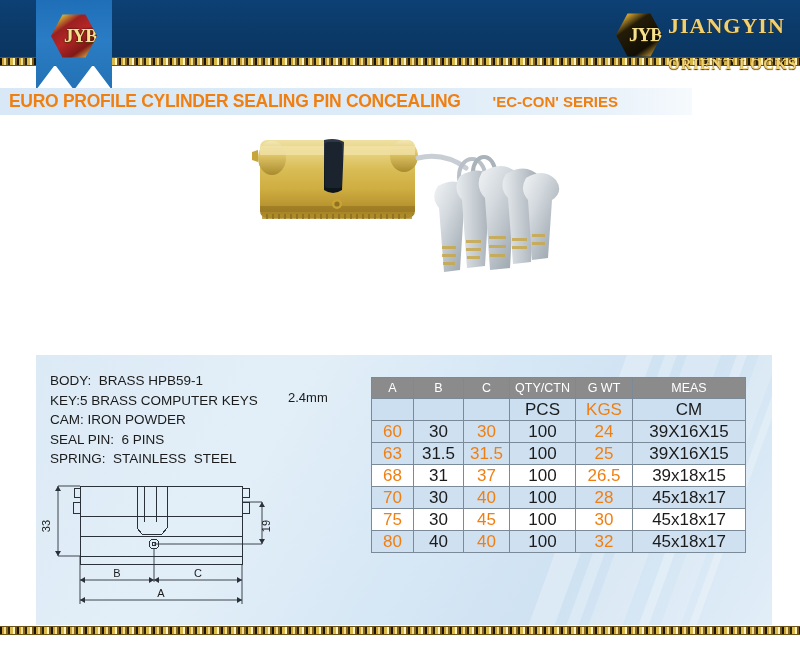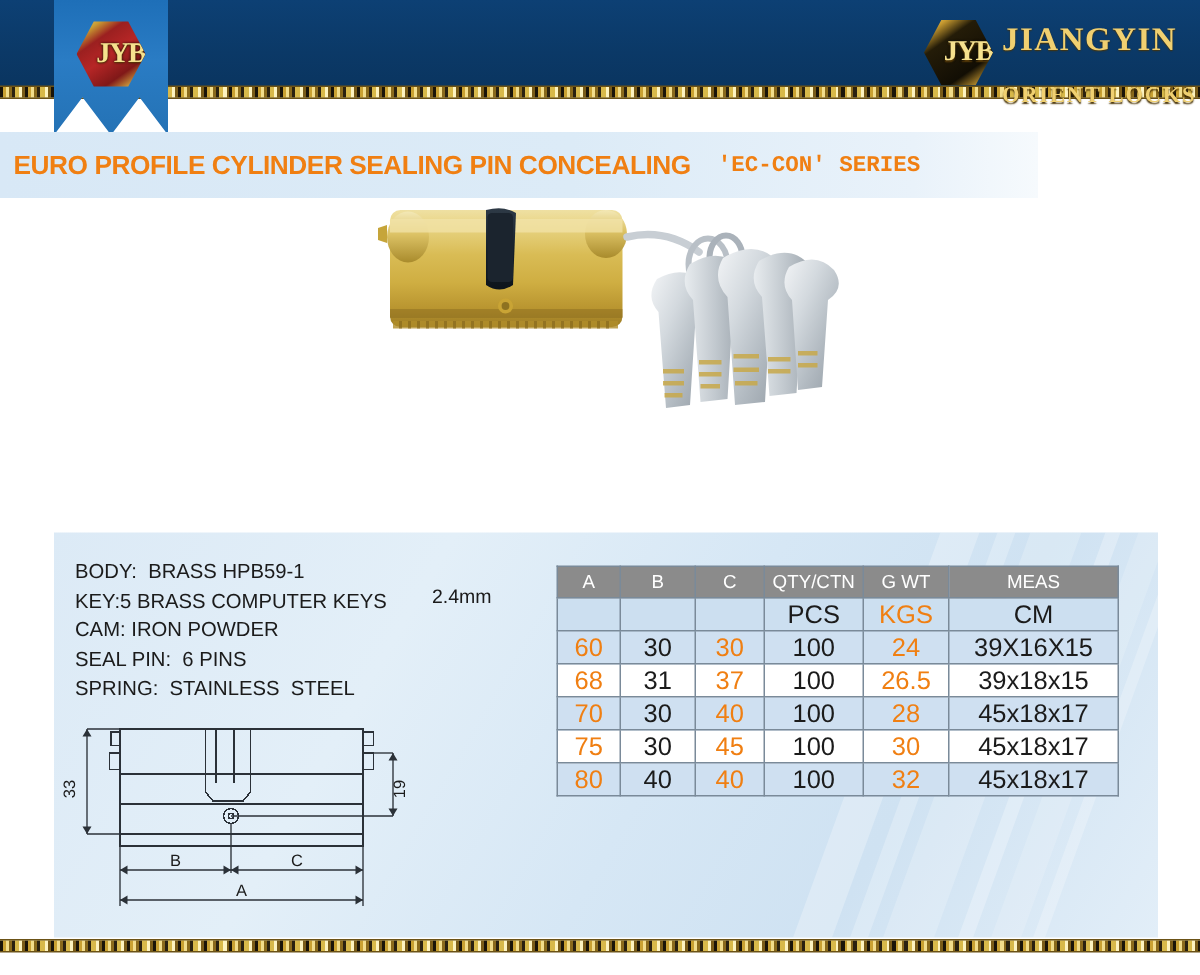--- a/index.html
+++ b/index.html
@@ -67,31 +67,31 @@
   .brandtext {
     position:absolute; left:668px; top:15px;
     font-family:"Liberation Serif", serif;
     color:#f0d071; line-height:1.0;
   }
   .brandtext .l1 { font-size:22px; font-weight:bold; letter-spacing:1px; display:block; text-shadow:0 1px 1px #4a3405; }
   .brandtext .l2 { font-size:15px; font-weight:bold; letter-spacing:1.2px; display:block; margin-top:20px; text-shadow:0 1px 1px #4a3405; }
 
   
   .titlebar {
-    position:absolute; left:0; top:88px; width:692px; height:44px;
+    position:absolute; left:0; top:88px; width:692px; height:27px;
     background:linear-gradient(90deg,#d8e8f6 0%,#dcebf7 55%,#e9f2fa 88%,#f6fafd 100%);
     display:flex; align-items:center;
   }
   .titlebar .t-main {
     font-size:17.5px; font-weight:bold; color:#f07f12;
     margin-left:9px; letter-spacing:-0.3px; white-space:nowrap;
   }
   .titlebar .t-series {
     font-size:15px; font-weight:bold; color:#f07f12;
-    margin-left:18px; white-space:nowrap;font-family:Liberation Mono, monospace;
+    margin-left:32px; white-space:nowrap;
   }
 
   
   .photo { position:absolute; left:232px; top:128px; width:330px; height:220px; }
   .photo svg { display:block; }
 
   
   .panel {
     position:absolute; left:36px; top:355px; width:736px; height:270px;
     background:linear-gradient(120deg,#dceaf6 0%,#e3eff8 30%,#d6e7f5 55%,#cfe2f2 75%,#e2eef8 100%);
@@ -325,20 +325,28 @@
     </tr>
 
     <tr class="r-odd">
       <td class="cell-orange">60</td>
       <td>30</td>
       <td class="cell-orange">30</td>
       <td>100</td>
       <td class="cell-orange">24</td>
       <td>39X16X15</td>
     </tr>
+    <tr class="r-odd">
+      <td class="cell-orange">63</td>
+      <td>31.5</td>
+      <td class="cell-orange">31.5</td>
+      <td>100</td>
+      <td class="cell-orange">25</td>
+      <td>39X16X15</td>
+    </tr>
     <tr class="r-even">
       <td class="cell-orange">68</td>
       <td>31</td>
       <td class="cell-orange">37</td>
       <td>100</td>
       <td class="cell-orange">26.5</td>
       <td>39x18x15</td>
     </tr>
     <tr class="r-odd">
       <td class="cell-orange">70</td>

